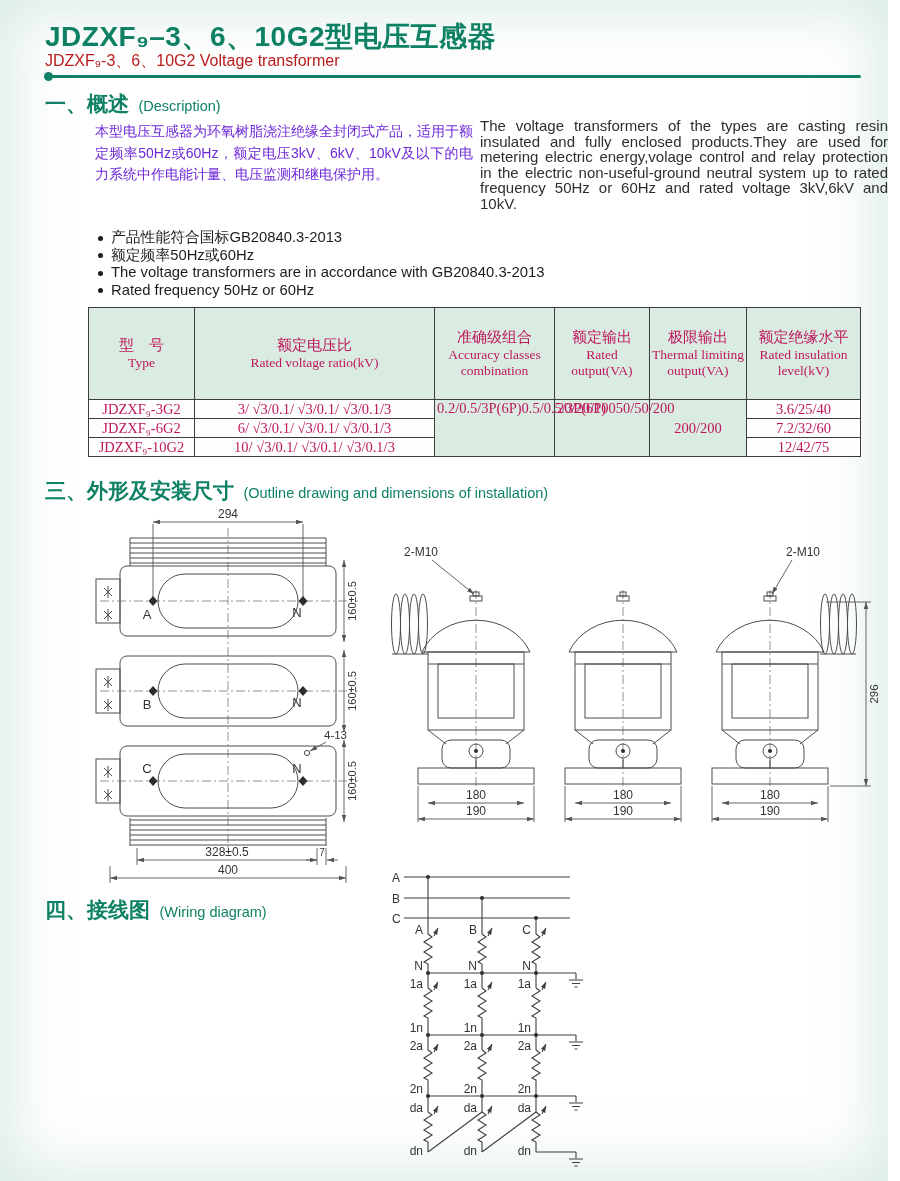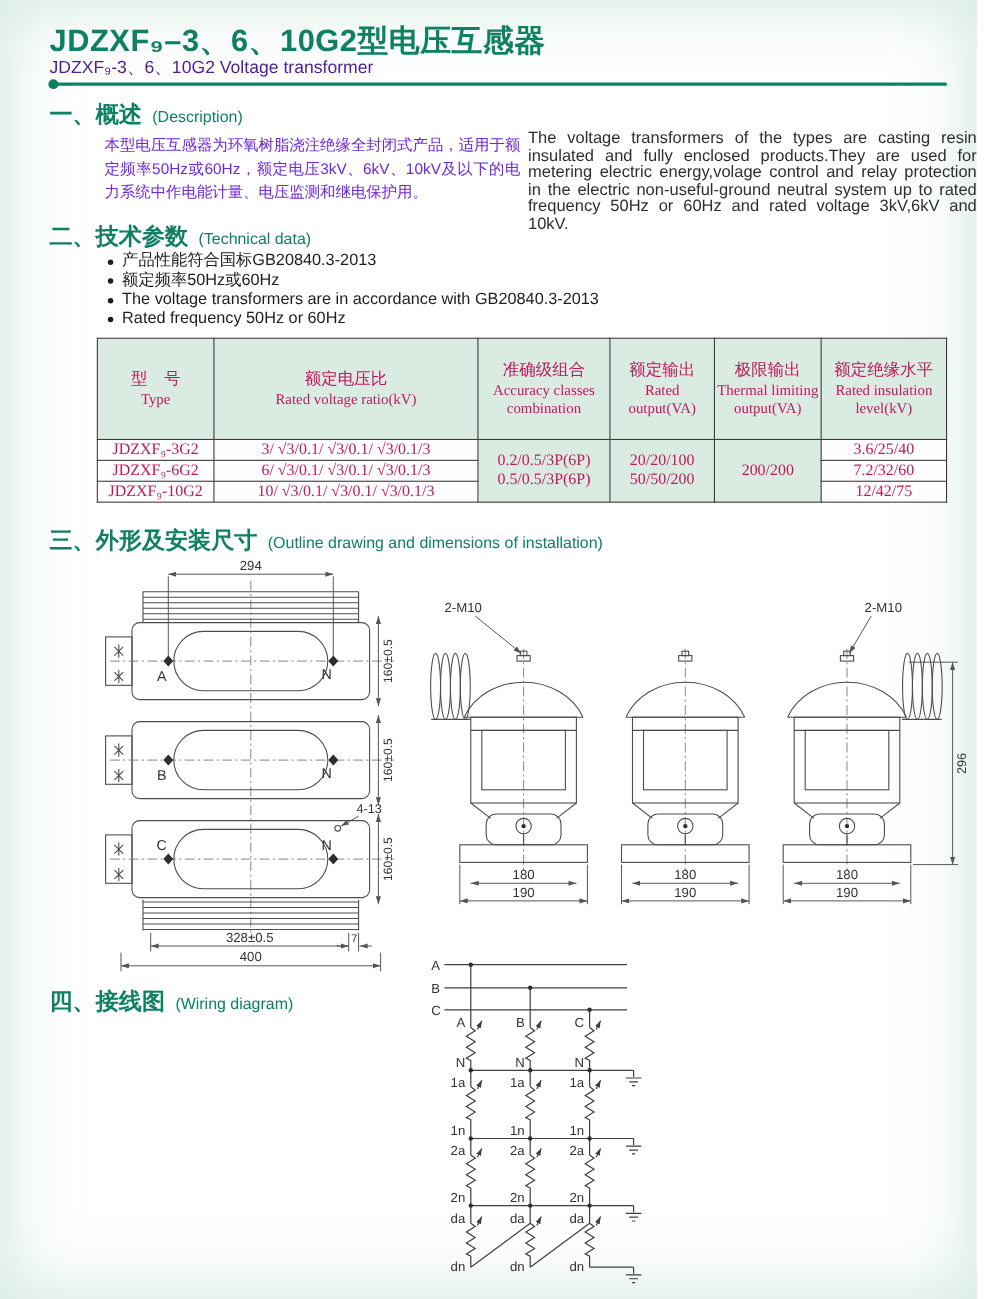--- a/index.html
+++ b/index.html
@@ -11,21 +11,21 @@
   *{margin:0;padding:0;box-sizing:border-box;}
   html,body{background:#fff;}
   body{font-family:"Liberation Sans","DejaVu Sans",sans-serif;color:var(--ink);}
   #page{position:relative;width:888px;height:1181px;background:#fff;overflow:hidden;}
   .tint{position:absolute;inset:0;pointer-events:none;
         box-shadow:inset 0 0 55px 12px rgba(182,218,199,.5);}
   .abs{position:absolute;}
 
   
   .title-cn{left:45px;top:18px;font-size:28px;font-weight:bold;color:var(--accent);letter-spacing:.5px;}
-  .title-en{left:45px;top:51px;font-size:16px;color:#4c1d95;text-align:right;}
+  .title-en{left:45px;top:51px;font-size:16px;color:#b91c1c;text-align:right;}
   .rule{left:45px;top:75px;width:816px;height:3px;background:var(--accent);border-radius:2px;}
   .rule::before{content:"";position:absolute;left:-1px;top:-3px;width:9px;height:9px;border-radius:50%;background:var(--accent);}
 
   
   .sec-head{white-space:nowrap;}
   .sec-no,.sec-cn{font-size:21px;font-weight:bold;color:var(--accent);}
   .sec-en{font-size:14.5px;color:var(--accent);margin-left:5px;}
 
   
   .para-cn{left:95px;top:121px;width:378px;font-size:14px;line-height:21.5px;color:#6d28d9;text-align:justify;}
@@ -39,21 +39,21 @@
   
   .spec-table-wrap{left:88px;top:307px;}
   table{border-collapse:collapse;table-layout:fixed;width:772px;
         font-family:"Liberation Serif","DejaVu Serif",serif;color:#be185d;}
   th,td{border:1px solid #3c3c3c;text-align:center;vertical-align:middle;padding:0 2px;}
   thead th{height:92px;background:var(--mint);font-weight:normal;}
   .h-cn{font-size:15px;line-height:19px;}
   .h-en{font-size:13.5px;line-height:16px;}
   tbody td{height:19px;font-size:14.5px;background:#fefefe;}
   td.merged{background:var(--mint);}
-  .merged-flex{display:flex;flex-direction:column;justify-content:center;height:56px;font-size:14.5px;}
+  .merged-flex{display:flex;flex-direction:row;justify-content:flex-start;height:56px;font-size:14.5px;}
 
   
   svg text{font-family:"Liberation Sans","DejaVu Sans",sans-serif;fill:#333;}
   .drw{stroke:var(--line);fill:none;stroke-width:1;}
   .dim{stroke:#555;fill:none;stroke-width:.9;}
   .cl{stroke:#777;fill:none;stroke-width:.8;stroke-dasharray:9 3 2 3;}
   .dot{fill:#2e2e2e;stroke:none;}
 </style>
 </head>
 <body>
@@ -65,24 +65,20 @@
   <div class="abs title-en">JDZXF₉-3、6、10G2 Voltage transformer</div>
   <div class="abs rule"></div>
 
   <div class="abs sec-head" style="left:45px;top:90px">
     <span class="sec-no">一、</span><span class="sec-cn">概述</span>
     <span class="sec-en">(Description)</span>
   </div>
   <div class="abs para-cn">本型电压互感器为环氧树脂浇注绝缘全封闭式产品，适用于额定频率50Hz或60Hz，额定电压3kV、6kV、10kV及以下的电力系统中作电能计量、电压监测和继电保护用。</div>
   <div class="abs para-en">The voltage transformers of the types are casting resin insulated and fully enclosed products.They are used for metering electric energy,volage control and relay protection in the electric non-useful-ground neutral system up to rated frequency 50Hz or 60Hz and rated voltage 3kV,6kV and 10kV.</div>
 
-  <div class="abs sec-head" style="left:45px;top:201px">
-    <span class="sec-no">二、</span><span class="sec-cn">技术参数</span>
-    <span class="sec-en">(Technical data)</span>
-  </div>
   <ul class="abs bullets">
     <li>产品性能符合国标GB20840.3-2013</li>
     <li>额定频率50Hz或60Hz</li>
     <li>The voltage transformers are in accordance with GB20840.3-2013</li>
     <li>Rated frequency 50Hz or 60Hz</li>
   </ul>
 
   <div class="abs spec-table-wrap">
     <table>
       <colgroup>

